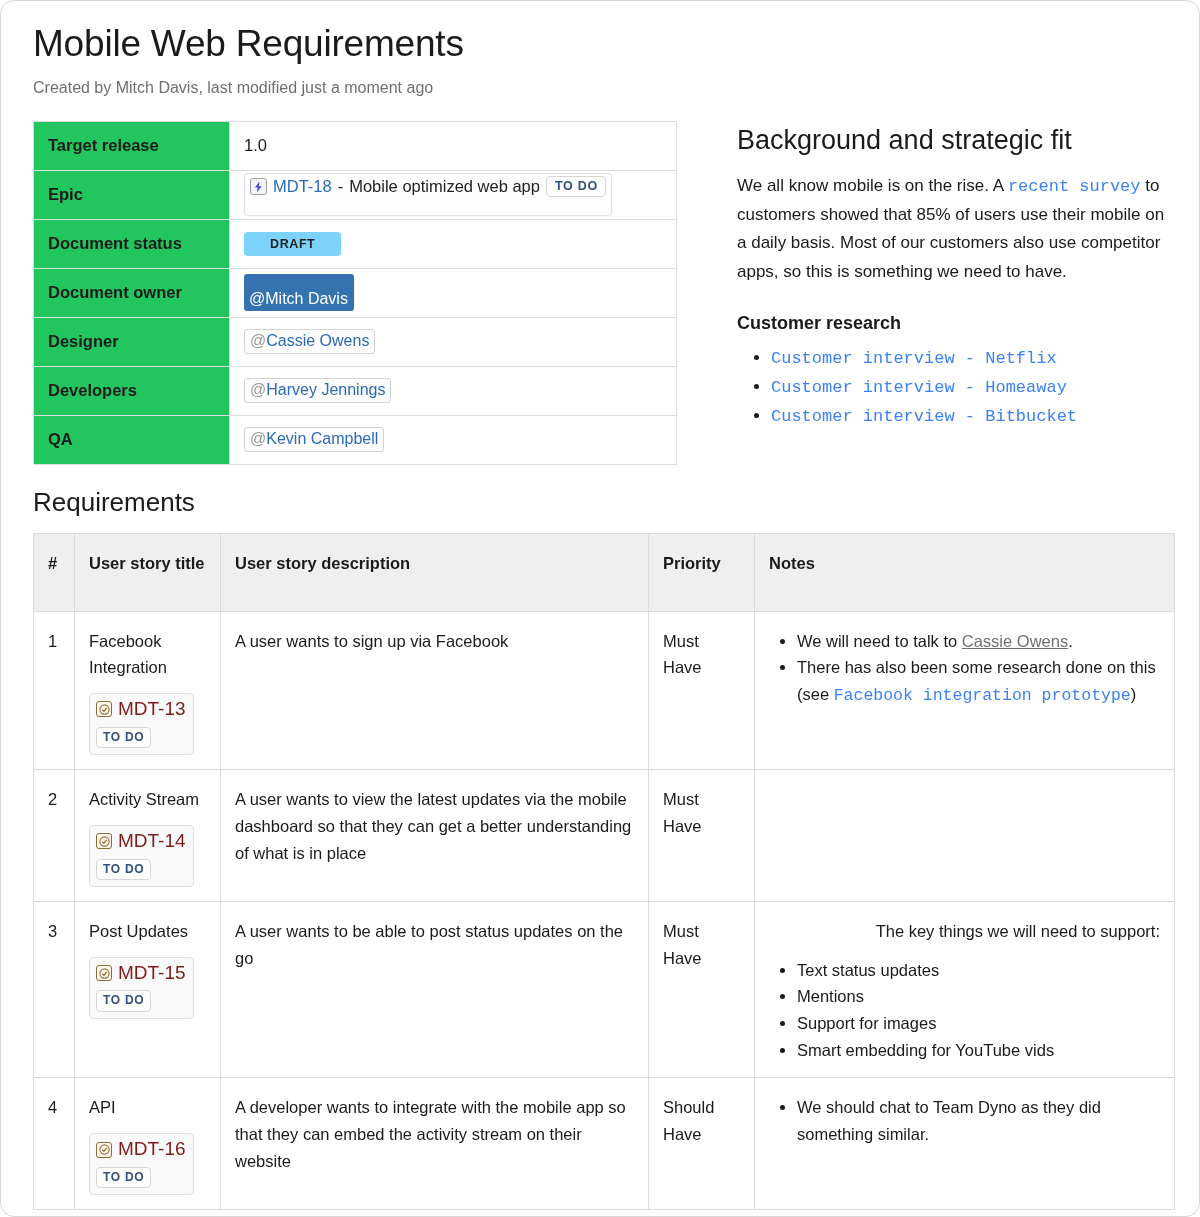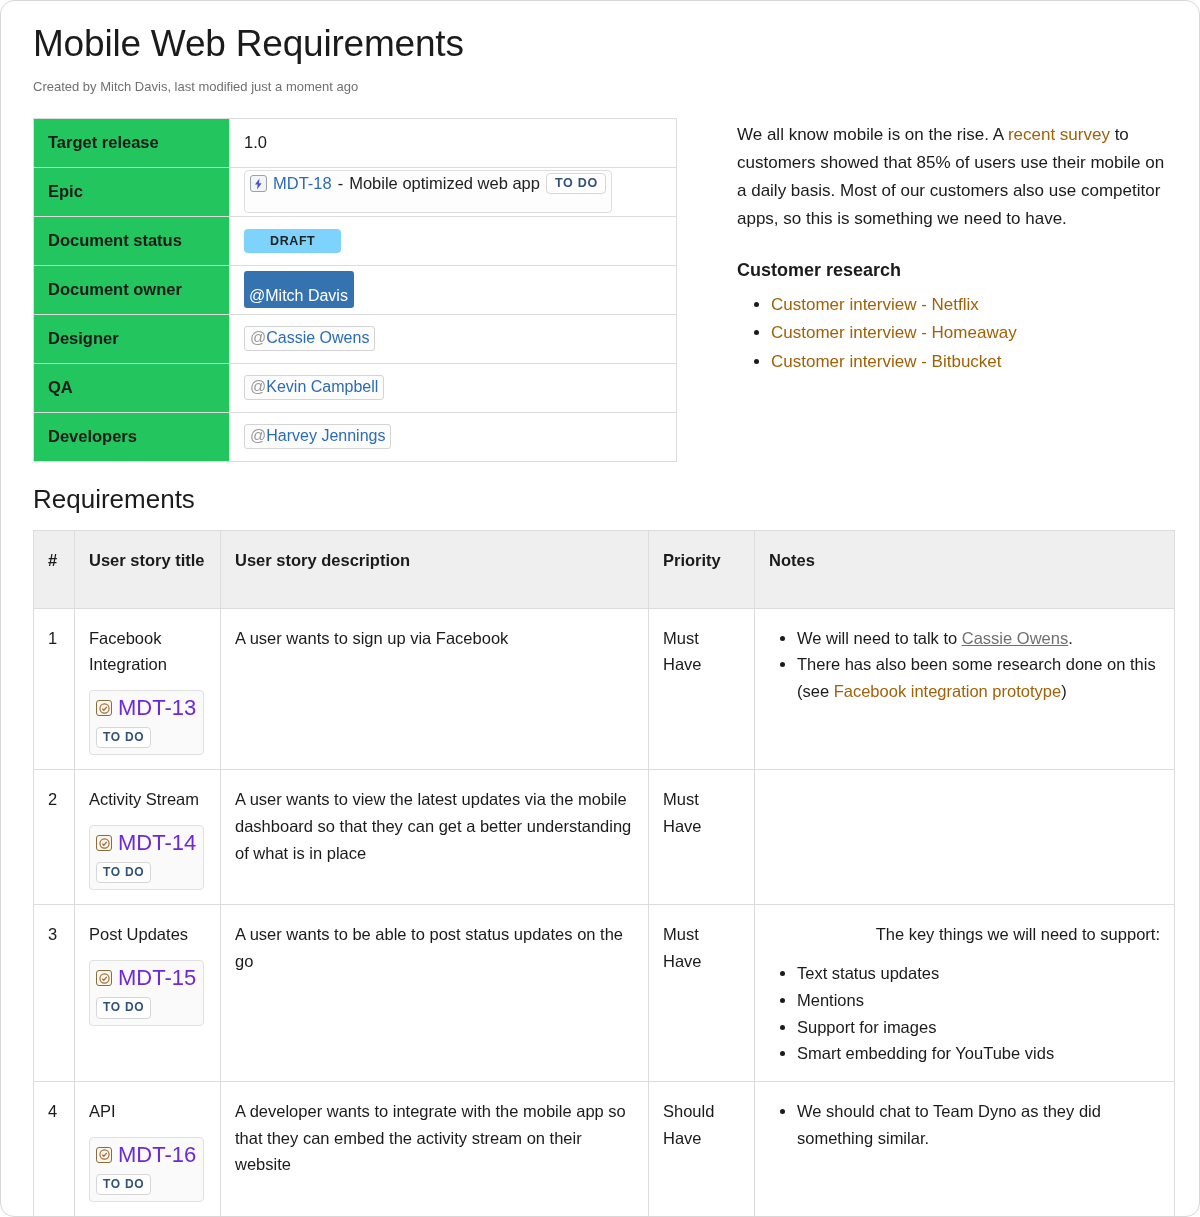--- a/index.html
+++ b/index.html
@@ -25,21 +25,21 @@
   
   .doc-title {
     font-size: 37px;
     font-weight: 400;
     color: #1b1b1b;
     letter-spacing: -0.2px;
     margin: 0 0 0 0;
     line-height: 1.15;
   }
   .doc-byline {
-    font-size: 13px;
+    font-size: 16px;
     color: #707070;
     margin-top: 13px;
     margin-bottom: 0;
   }
 
   
   .cols {
     display: flex;
     align-items: flex-start;
     margin-top: 24px;
@@ -145,21 +145,21 @@
     color: #1b1b1b;
     margin: 0 0 16px 0;
     line-height: 1.2;
   }
   p.body {
     font-size: 17px;
     line-height: 1.66;
     color: #1b1b1b;
     margin: 0;
   }
-  a.link { color: #a16207; text-decoration: none; }
+  a.link { color: #3b82f6; text-decoration: none; font-family: Liberation Mono, monospace; }
   h3.subsection {
     font-size: 18px;
     font-weight: bold;
     color: #1b1b1b;
     margin: 27px 0 10px 0;
   }
   ul.bullets {
     margin: 0;
     padding-left: 34px;
     list-style: disc;
@@ -213,21 +213,21 @@
     margin-top: 12px;
     line-height: 1.1;
     white-space: nowrap;
   }
   .issue-chip .row1 {
     display: flex;
     align-items: center;
     gap: 6px;
     margin-bottom: 6px;
   }
-  .issue-chip .key { color: #6d28d9; font-size: 22px; }
+  .issue-chip .key { color: #7f1d1d; font-size: 19px; }
   .icon-story {
     width: 16px; height: 16px; flex: none;
     border: 1px solid #8a6d3b;
     border-radius: 3px;
     background: #fbf6ee;
     display: inline-flex;
     align-items: center;
     justify-content: center;
   }
   .issue-chip .status-badge { font-size: 12px; padding: 3px 6px; }
@@ -289,36 +289,37 @@
                 <span class="mention-filled">@Mitch Davis</span>
               </td>
             </tr>
             <tr>
               <td class="k">Designer</td>
               <td class="v">
                 <span class="mention-outline"><span class="at">@</span><span class="nm">Cassie Owens</span></span>
               </td>
             </tr>
             <tr>
+              <td class="k">Developers</td>
+              <td class="v">
+                <span class="mention-outline"><span class="at">@</span><span class="nm">Harvey Jennings</span></span>
+              </td>
+            </tr>
+            <tr>
               <td class="k">QA</td>
               <td class="v">
                 <span class="mention-outline"><span class="at">@</span><span class="nm">Kevin Campbell</span></span>
-              </td>
-            </tr>
-            <tr>
-              <td class="k">Developers</td>
-              <td class="v">
-                <span class="mention-outline"><span class="at">@</span><span class="nm">Harvey Jennings</span></span>
               </td>
             </tr>
           </tbody>
         </table>
       </div>
 
       <div class="col-right">
+        <h2 class="section">Background and strategic fit</h2>
         <p class="body"><span>We all know mobile is on the rise. A </span><a class="link" href="#">recent survey</a><span> to customers showed that 85% of users use their mobile on a daily basis. Most of our customers also use competitor apps, so this is something we need to have.</span></p>
 
         <h3 class="subsection">Customer research</h3>
         <ul class="bullets">
           <li><a class="link" href="#">Customer interview - Netflix</a></li>
           <li><a class="link" href="#">Customer interview - Homeaway</a></li>
           <li><a class="link" href="#">Customer interview - Bitbucket</a></li>
         </ul>
       </div>
     </div>

